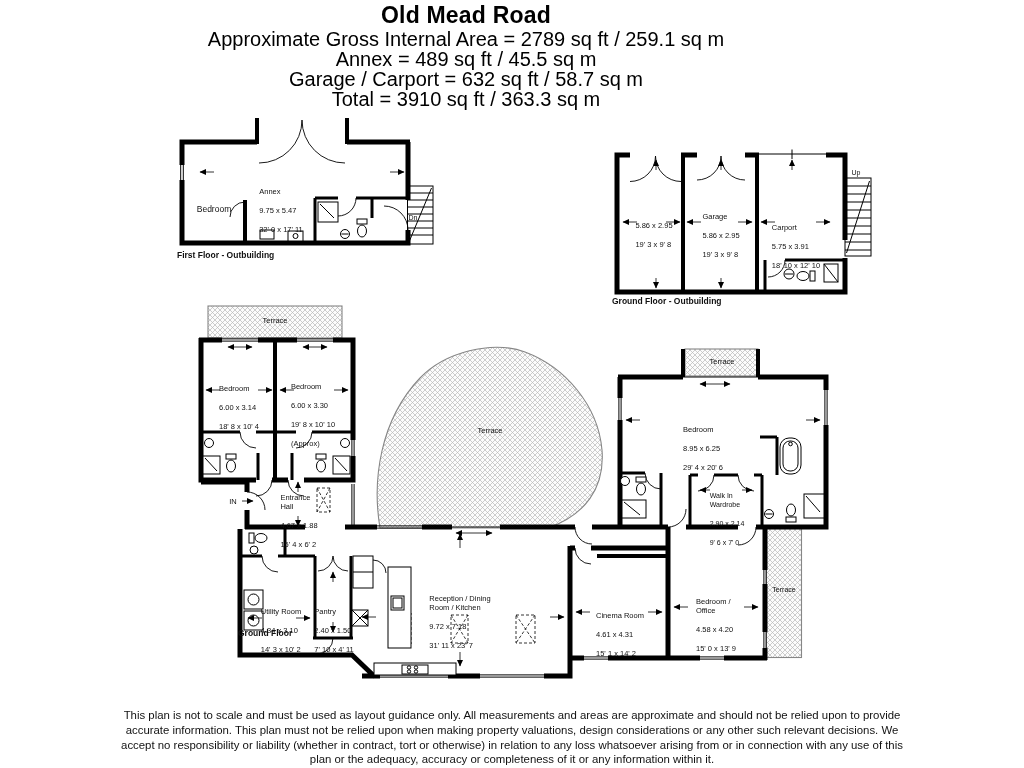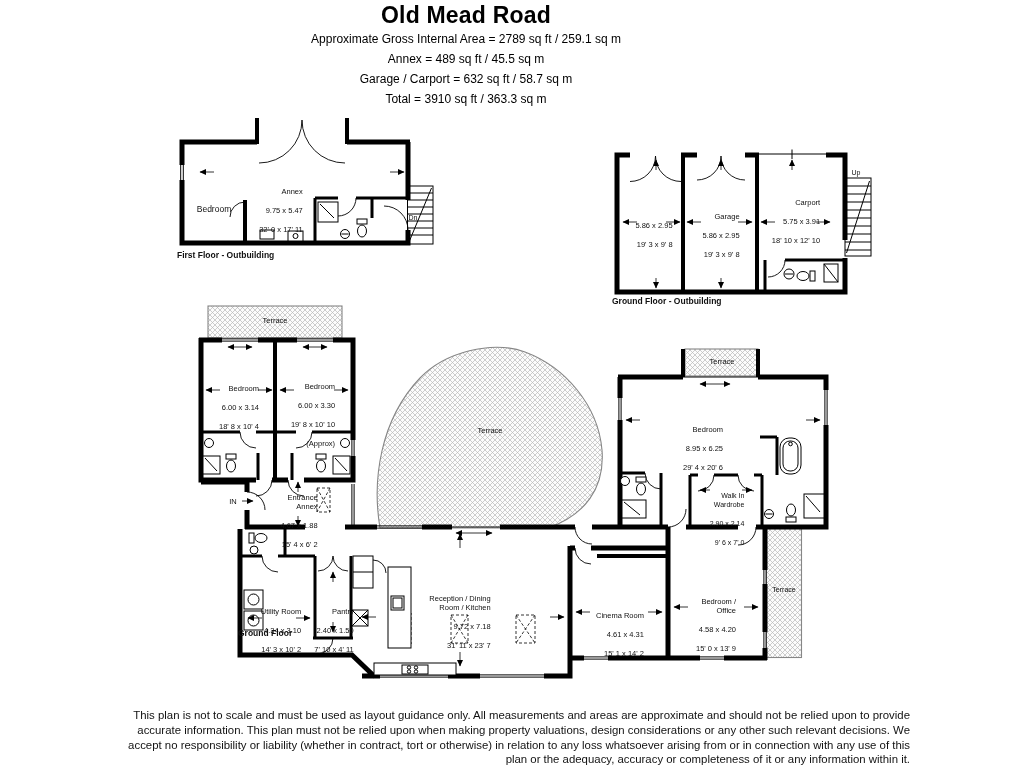--- a/index.html
+++ b/index.html
@@ -1,28 +1,28 @@
 <!DOCTYPE html>
 <html><head>
 <meta charset="utf-8">
 <style>
   html,body{margin:0;padding:0;background:#fff;}
   #page{position:relative;width:1024px;height:768px;background:#fff;overflow:hidden;
         font-family:"Liberation Sans", sans-serif;color:#000;}
   #plan-svg{position:absolute;left:0;top:0;}
   #header{position:absolute;left:0;top:2px;width:932px;text-align:center;}
   #header .title{font-size:23px;font-weight:bold;letter-spacing:.2px;}
-  #header .aline{font-size:12px;line-height:20px;}
-  .lbl{position:absolute;transform:translateX(-50%);text-align:right;
+  #header .aline{font-size:20px;line-height:20px;}
+  .lbl{position:absolute;transform:translateX(-50%);text-align:left;
        font-size:7.5px;line-height:9.5px;white-space:pre-line;color:#111;}
   .lbl.big{font-size:8.5px;}
   .lbl.tiny{font-size:7px;}
   .cap{position:absolute;font-size:8.5px;font-weight:bold;color:#111;}
   #disclaimer{position:absolute;top:708px;left:50%;transform:translateX(-50%);
-      width:796px;text-align:right;font-size:11.4px;line-height:14.8px;color:#111;}
+      width:796px;text-align:center;font-size:11.4px;line-height:14.8px;color:#111;}
 </style>
 </head>
 <body>
 
 <div id="page">
 
 <svg id="plan-svg" width="1024" height="768" viewBox="0 0 1024 768">
   <defs>
     <pattern id="hatch" width="5" height="5" patternUnits="userSpaceOnUse">
       <rect width="5" height="5" fill="#fcfcfc"></rect>
@@ -255,21 +255,21 @@
 
 <div class="lbl" style="left:654px;top:211px">
   <div>5.86 x 2.95</div>
   <div>19' 3 x 9' 8</div>
 </div>
 <div class="lbl" style="left:721px;top:202px">
   <div>Garage</div>
   <div>5.86 x 2.95</div>
   <div>19' 3 x 9' 8</div>
 </div>
-<div class="lbl" style="left:796px;top:188px">
+<div class="lbl" style="left:796px;top:213px">
   <div>Carport</div>
   <div>5.75 x 3.91</div>
   <div>18' 10 x 12' 10</div>
 </div>
 <div class="lbl tiny" style="left:856px;top:168px">Up</div>
 <div class="cap" style="left:612px;top:296px">Ground Floor - Outbuilding</div>
 
 <div class="lbl" style="left:275px;top:316px">Terrace</div>
 <div class="lbl" style="left:239px;top:374px">
   <div>Bedroom</div>
@@ -279,21 +279,21 @@
 <div class="lbl" style="left:313px;top:372px">
   <div>Bedroom</div>
   <div>6.00 x 3.30</div>
   <div>19' 8 x 10' 10</div>
   <div>(Approx)</div>
 </div>
 <div class="lbl" style="left:490px;top:426px">Terrace</div>
 <div class="lbl" style="left:233px;top:497px">IN</div>
 <div class="lbl" style="left:299px;top:483px">
   <div>Entrance
-Annex</div>
+Hall</div>
   <div>4.67 x 1.88</div>
   <div>15' 4 x 6' 2</div>
 </div>
 <div class="lbl" style="left:281px;top:597px">
   <div>Utility Room</div>
   <div>4.34 x 3.10</div>
   <div>14' 3 x 10' 2</div>
 </div>
 <div class="lbl" style="left:334px;top:597px">
   <div>Pantry</div>

